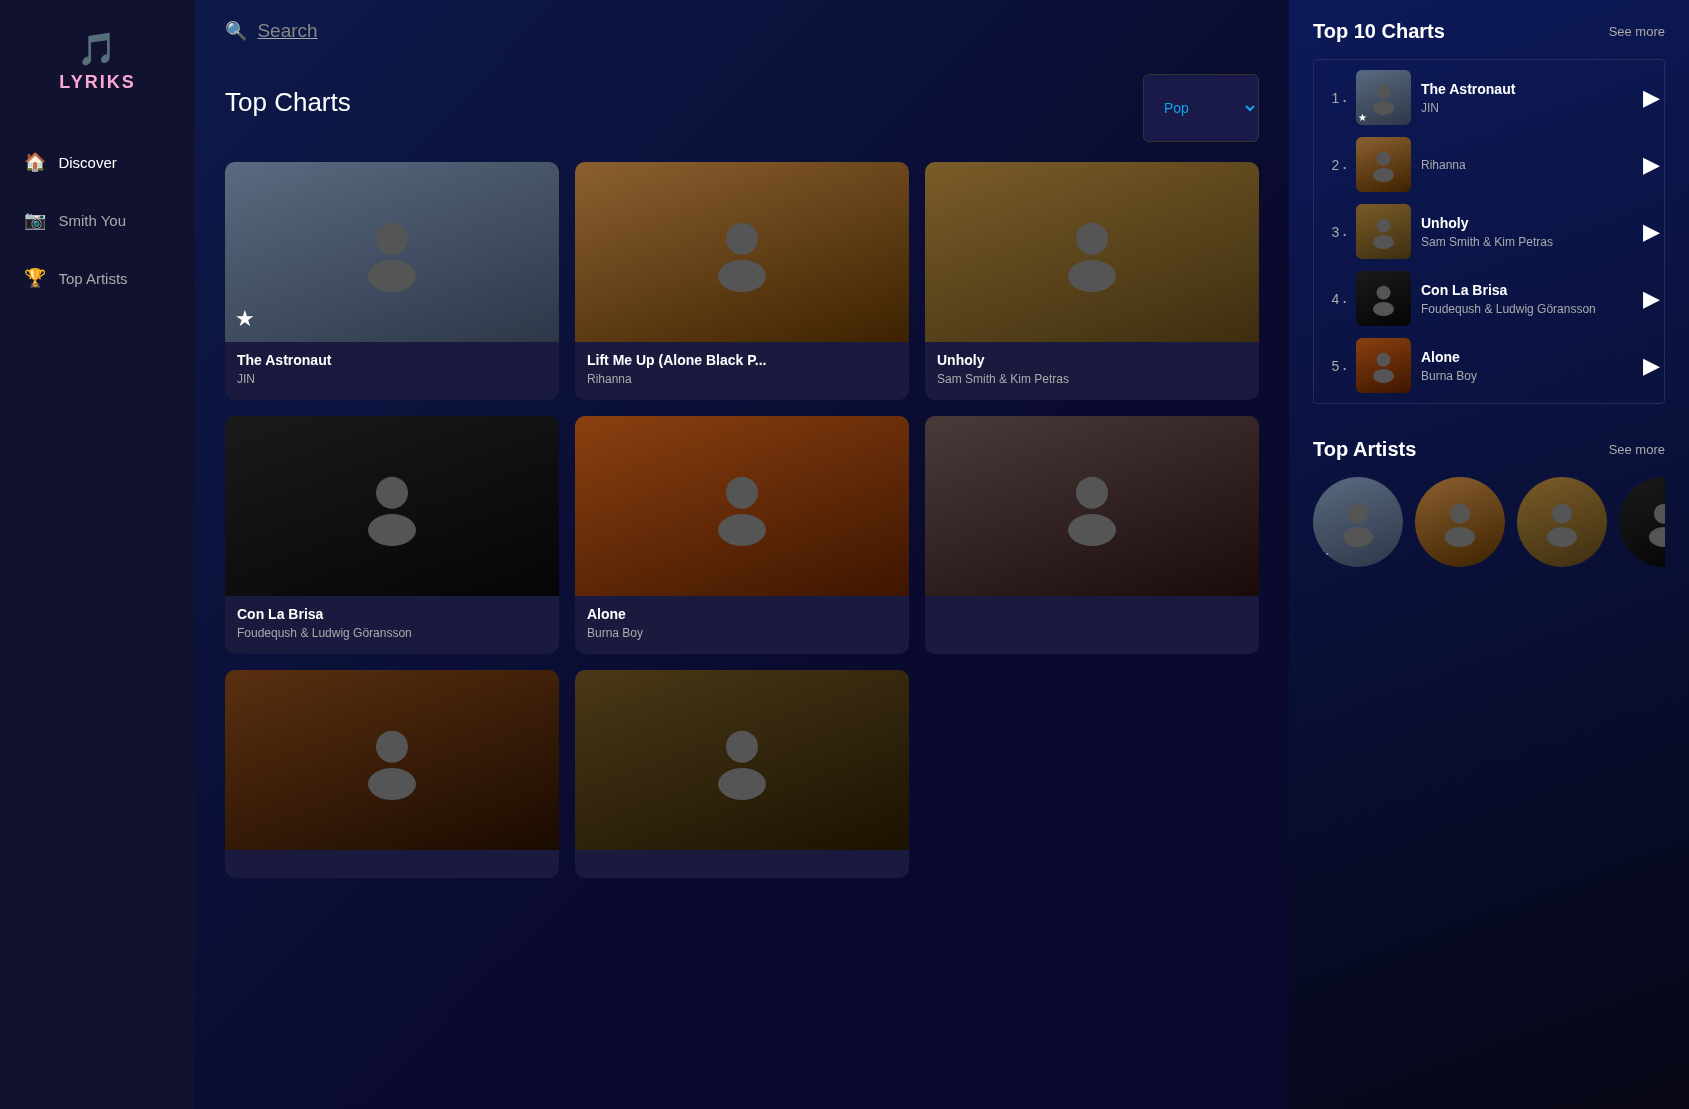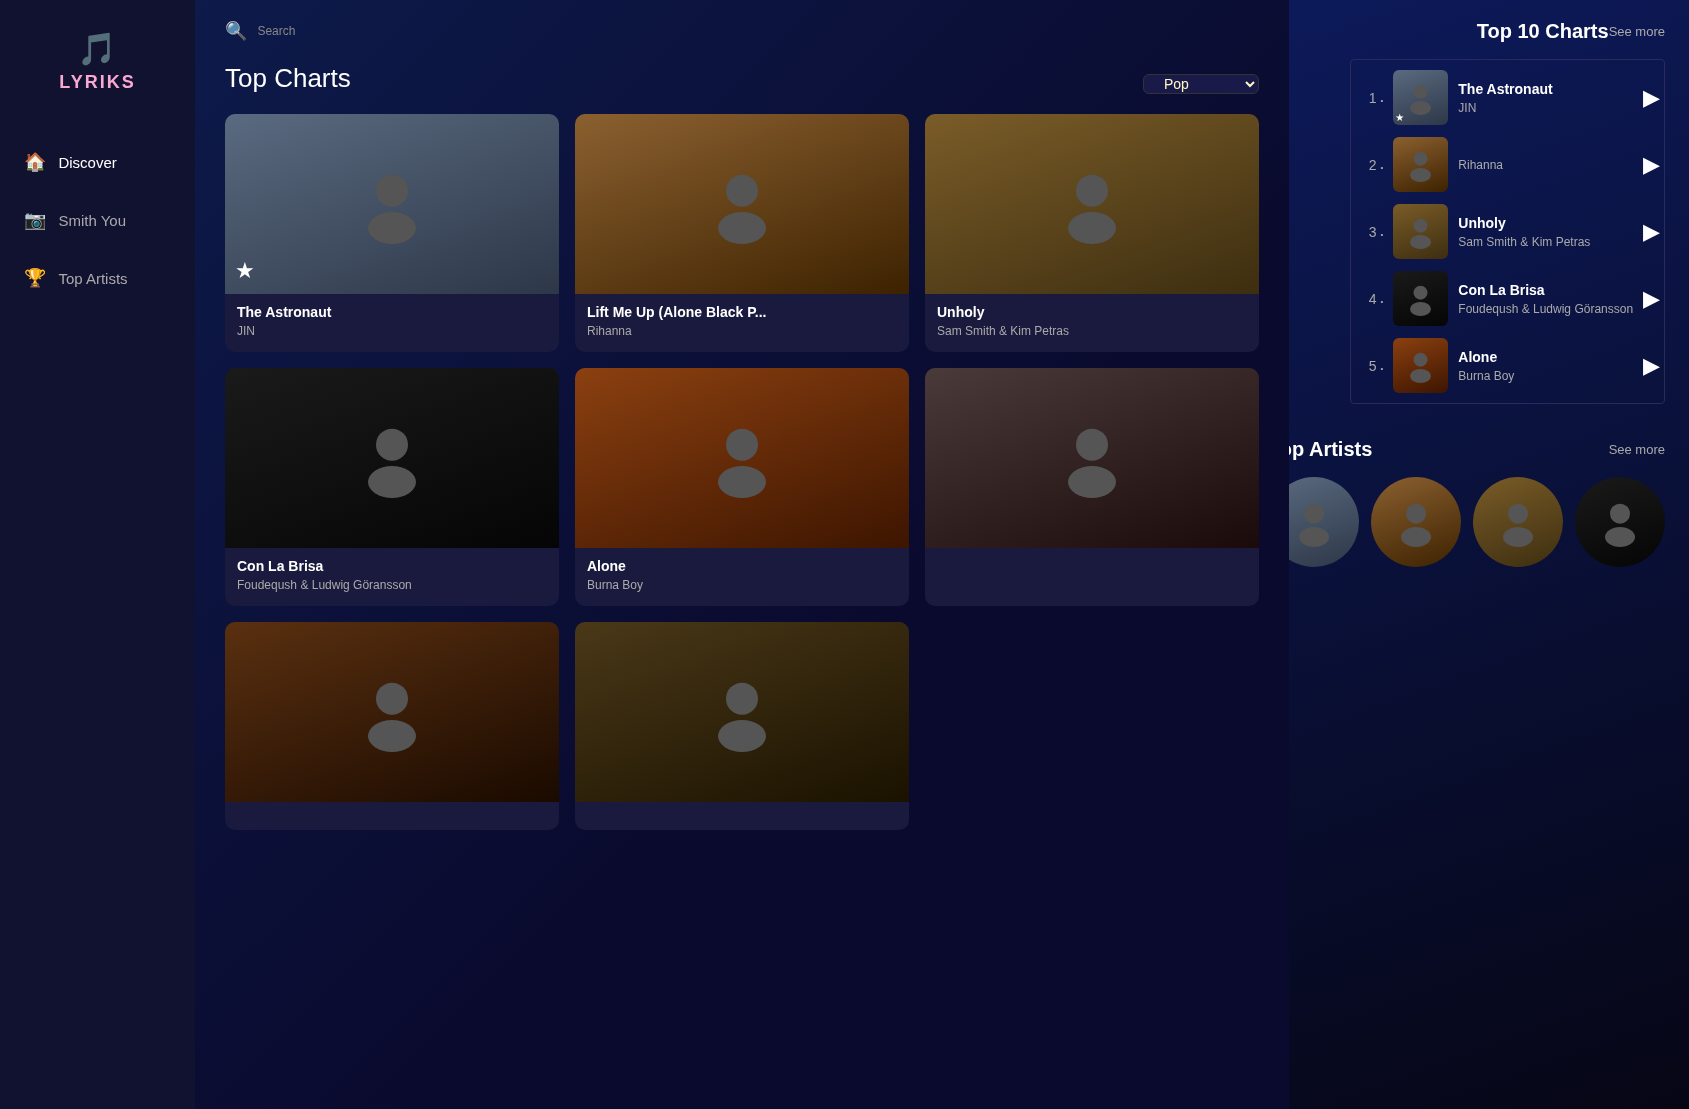--- a/index.html
+++ b/index.html
@@ -73,43 +73,44 @@
       align-items: center;
       gap: 10px;
       margin-bottom: 20px;
     }
     .search-icon { color: #888; font-size: 18px; }
     .search-input {
       background: transparent;
       border: none;
       outline: none;
       color: #aaa;
-      font-size: 12px;
+      font-size: 19px;
       width: 300px;
+      text-decoration: underline;
     }
     .search-input::placeholder { color: #888; }
 
     
     .section-header {
       display: flex;
       align-items: center;
       justify-content: space-between;
       margin-bottom: 20px;
     }
     .section-title {
       font-size: 26px;
       font-weight: normal;
       color: #fff;
     }
     .genre-dropdown {
       background: #1a1a4a;
       border: 1px solid #333;
       border-radius: 6px;
-      color: #fef9c3;
-      padding: 0 16px;
+      color: #0ea5e9;
+      padding: 24px 16px;
       font-size: 14px;
       cursor: pointer;
       outline: none;
       margin-top: 12px;
     }
 
     
     .charts-grid {
       display: grid;
       grid-template-columns: repeat(3, 1fr);
@@ -162,21 +163,20 @@
     .right-panel {
       width: 400px;
       min-width: 400px;
       background: linear-gradient(160deg, #0d1a5a 0%, #060615 100%);
       padding: 20px 24px;
       overflow-y: auto;
       height: 1109px;
       display: flex;
       flex-direction: column;
       gap: 0;
-      align-items: flex-end;
     }
 
     .panel-section-header {
       display: flex;
       align-items: center;
       justify-content: space-between;
       margin-bottom: 16px;
     }
     .panel-section-title {
       font-size: 20px;

